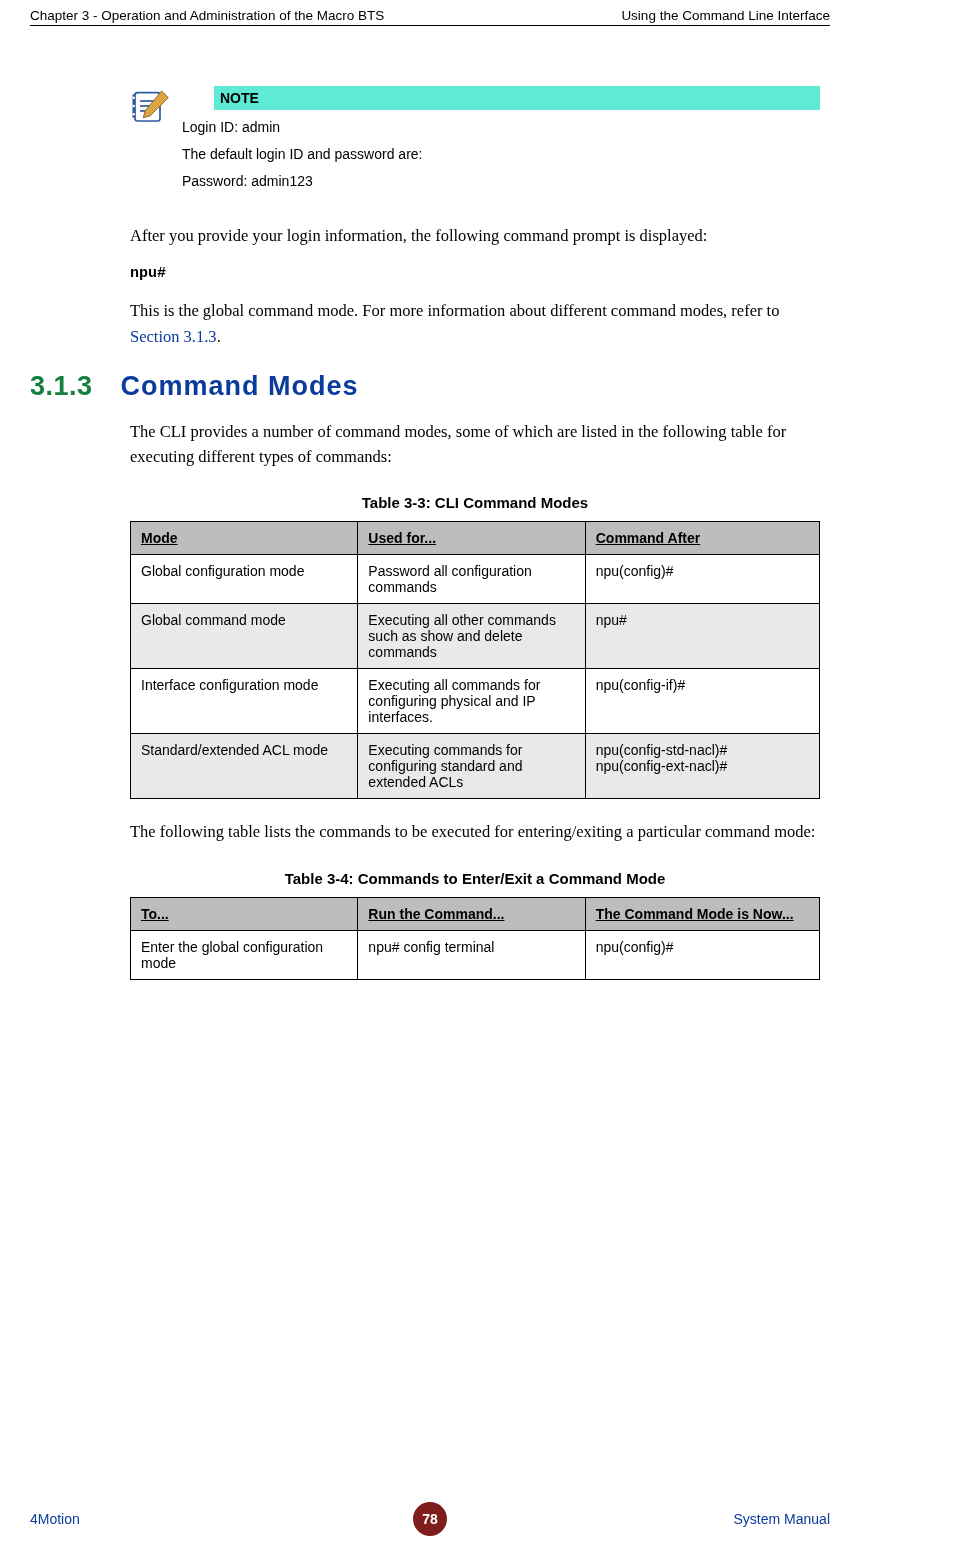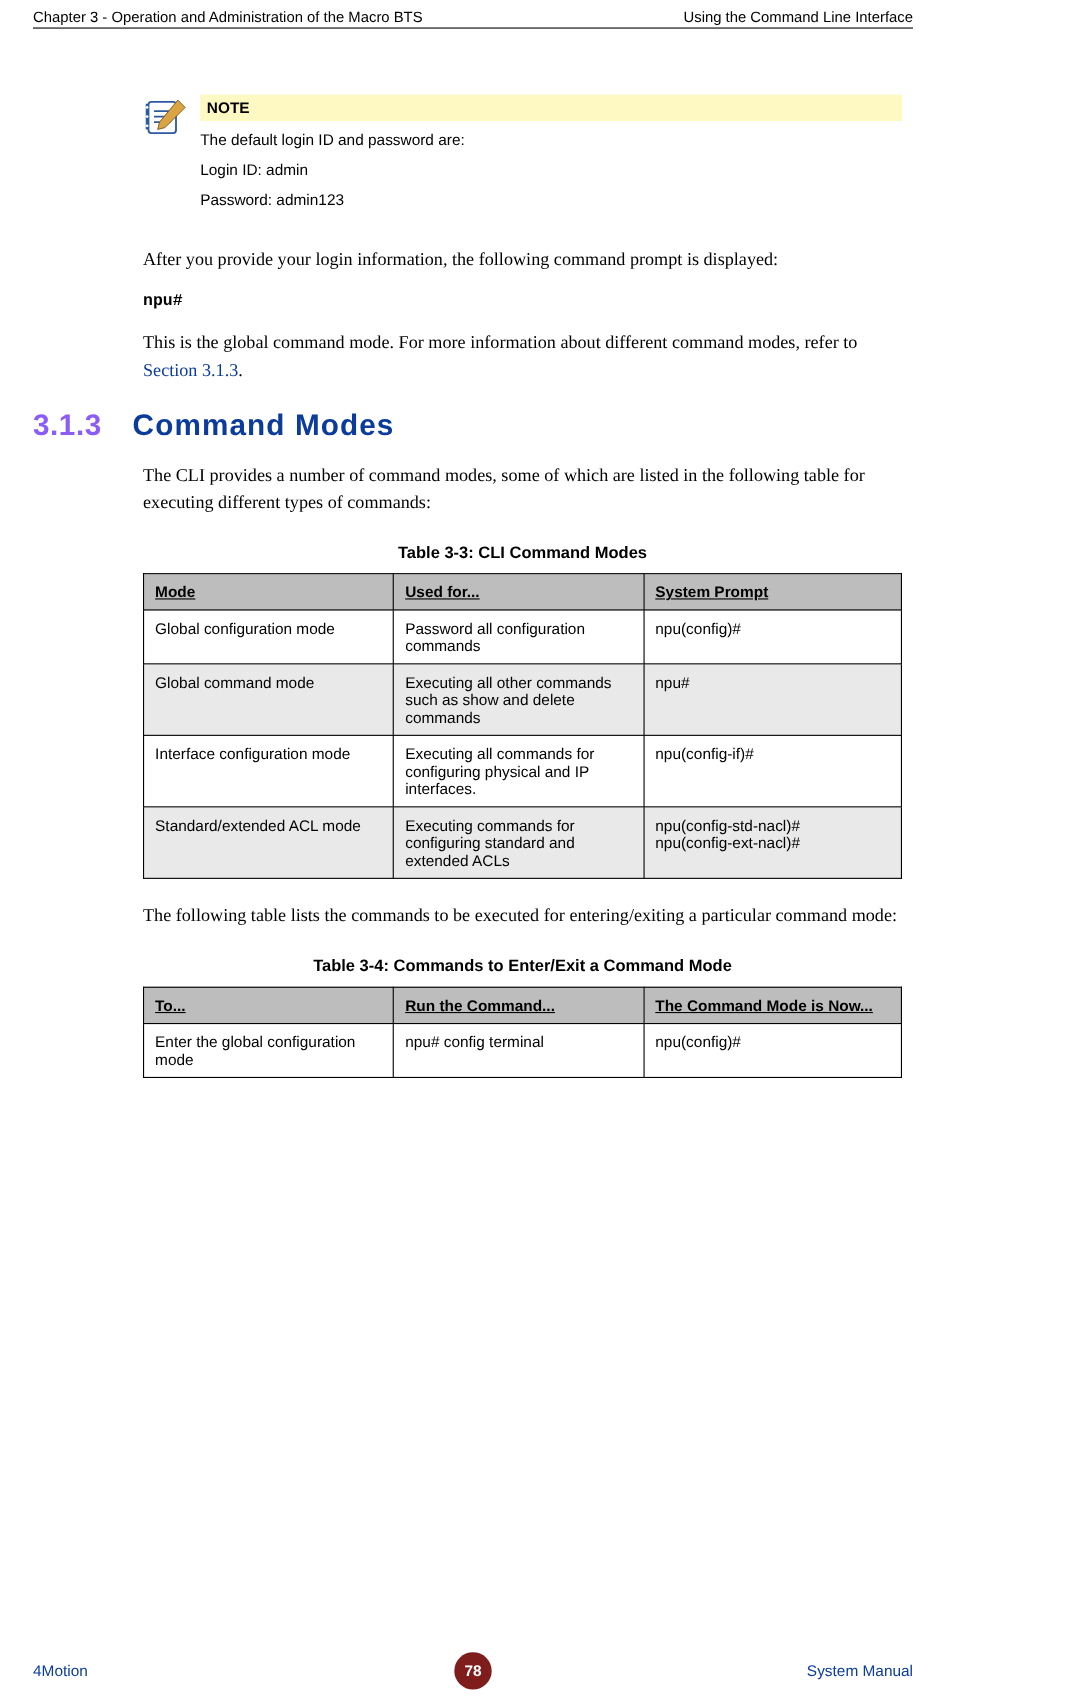--- a/index.html
+++ b/index.html
@@ -37,24 +37,25 @@
   }
   .note-icon {
     width: 40px;
     height: 40px;
     flex-shrink: 0;
   }
   .note-body {
     flex: 1;
   }
   .note-title-row {
-    background: #fef9c3;
+    background: #5eead4;
     font-weight: bold;
     padding: 4px 6px;
     font-size: 14px;
+    margin-left: 32px;
   }
   .note-body p {
     margin: 8px 0 4px 0;
     font-size: 14px;
     line-height: 1.35;
   }
   .serif {
     font-family: "Book Antiqua", Palatino, Georgia, serif;
     font-size: 16.5px;
     line-height: 1.55;
@@ -66,21 +67,21 @@
   }
   .section-row {
     display: flex;
     align-items: baseline;
     gap: 28px;
     margin-left: -100px;
     margin-top: 22px;
     margin-bottom: 10px;
   }
   .section-num {
-    color: #8b5cf6;
+    color: #15803d;
     font-family: Arial, Helvetica, sans-serif;
     font-weight: bold;
     font-size: 27px;
     letter-spacing: 0.5px;
   }
   .section-title {
     color: #0b3c9c;
     font-family: Arial, Helvetica, sans-serif;
     font-weight: bold;
     font-size: 27px;
@@ -165,22 +166,22 @@
         <circle cx="4.5" cy="14" r="1.5" fill="#fff"></circle>
         <circle cx="4.5" cy="24" r="1.5" fill="#fff"></circle>
         <circle cx="4.5" cy="34" r="1.5" fill="#fff"></circle>
         <line x1="12" y1="18" x2="30" y2="18" stroke="#2c5aa0" stroke-width="2"></line>
         <line x1="12" y1="24" x2="30" y2="24" stroke="#2c5aa0" stroke-width="2"></line>
         <line x1="12" y1="30" x2="30" y2="30" stroke="#2c5aa0" stroke-width="2"></line>
         <polygon points="38,6 46,14 24,36 16,38 18,30" fill="#d9a441" stroke="#7a5a1e" stroke-width="1"></polygon>
       </svg>
       <div class="note-body">
         <div class="note-title-row">NOTE</div>
+        <p>Login ID: admin</p>
         <p>The default login ID and password are:</p>
-        <p>Login ID: admin</p>
         <p>Password: admin123</p>
       </div>
     </div>
 
     <p class="serif p-block">After you provide your login information, the following command prompt is displayed:</p>
 
     <p class="mono">npu#</p>
 
     <p class="serif">
       <span>This is the global command mode. For more information about different command modes, refer to </span><span class="link">Section 3.1.3</span><span>.</span>
@@ -192,21 +193,21 @@
     </div>
 
     <p class="serif">The CLI provides a number of command modes, some of which are listed in the following table for executing different types of commands:</p>
 
     <table class="doc">
       <caption>Table 3-3: CLI Command Modes</caption>
       <thead>
         <tr>
           <th style="width:33%">Mode</th>
           <th style="width:33%">Used for...</th>
-          <th style="width:34%">System Prompt</th>
+          <th style="width:34%">Command After</th>
         </tr>
       </thead>
       <tbody>
         <tr>
           <td>Global configuration mode</td>
           <td>Password all configuration commands</td>
           <td>npu(config)#</td>
         </tr>
         <tr class="shade">
           <td>Global command mode</td>

